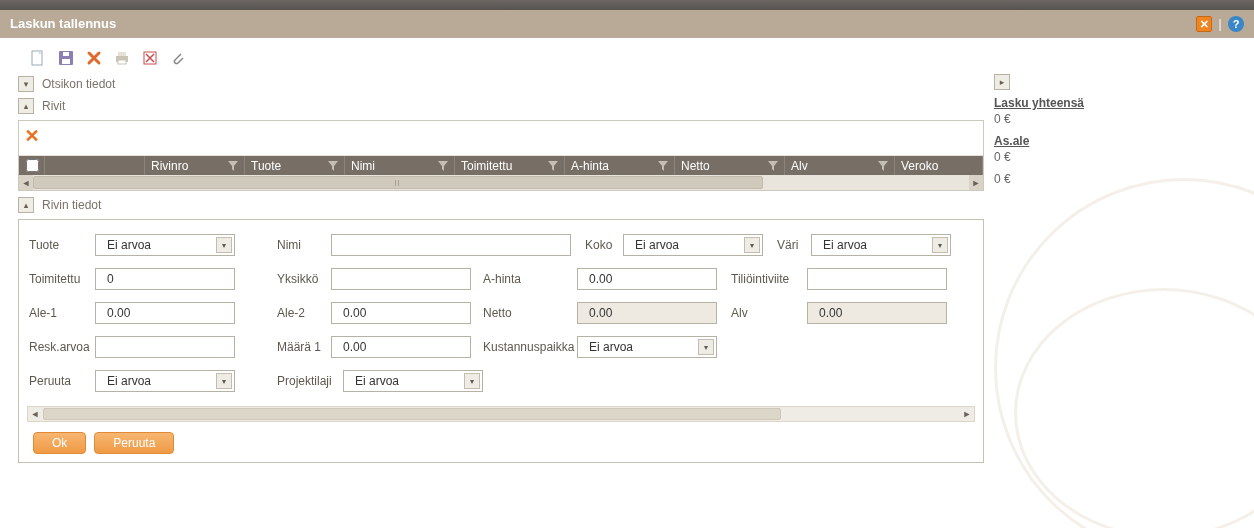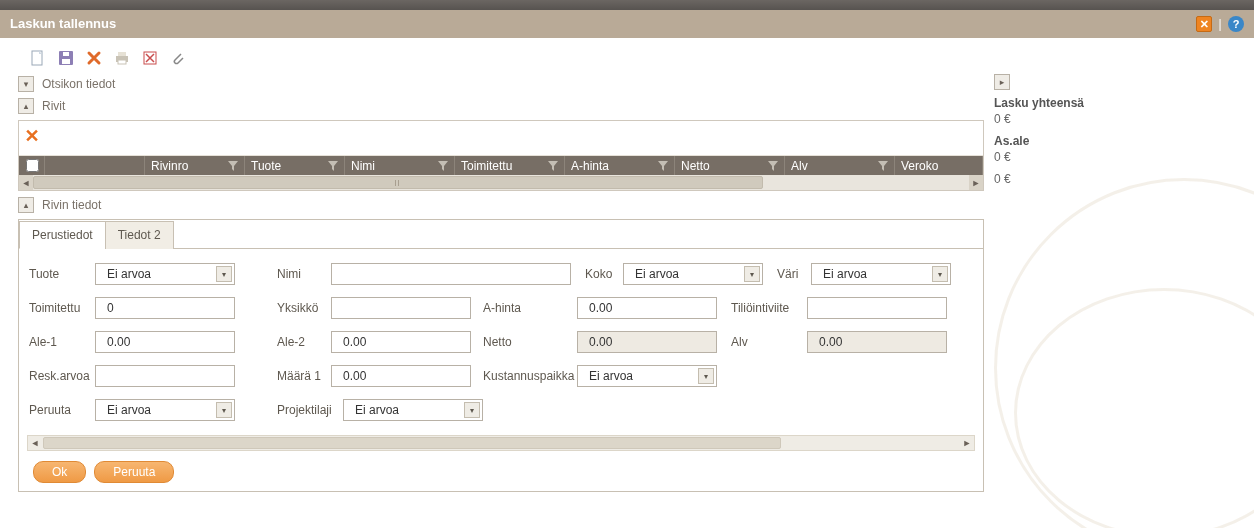--- a/index.html
+++ b/index.html
@@ -146,30 +146,30 @@
     width:78%; margin:1px; background:#dcd6c9; border:1px solid #cfc8ba; border-radius:2px;
   }
   .btm-scroll .arrow {
     width:14px; display:flex; align-items:center; justify-content:center;
     color:#6a6158; font-size:9px;
   }
 
   .action-btns { display:flex; gap:8px; margin:10px 0 0 14px; }
   .btn {
     background:linear-gradient(#f7b671,#ef9a45); color:#fff; border:1px solid #e08a35;
-    border-radius:10px; height:22px; padding:0 18px; font-size:12px;
+    border-radius:4px; height:22px; padding:0 18px; font-size:12px;
     display:inline-flex; align-items:center; justify-content:center;
   }
 
   .side-collapse {
     width:16px; height:16px; border:1px solid #b8b1a6; background:#efece6;
     display:flex; align-items:center; justify-content:center; font-size:9px;
     color:#6a6158; margin-bottom:6px;
   }
-  .sum-lbl { font-weight:bold; color:#555; margin-top:4px; }
+  .sum-lbl { font-weight:bold; color:#555; margin-top:4px;text-decoration:underline; }
   .sum-val { color:#666; margin:2px 0 8px 0; }
 
   
   .bg-curve {
     position:absolute; right:-60px; top:250px; width:300px; height:250px;
     border:3px solid #ece6da; border-radius:50%; opacity:.6;
   }
   .bg-curve.two { top:140px; right:-120px; width:380px; height:380px; }
 </style>
 </head>
@@ -319,24 +319,20 @@
           <div class="h-scroll-arrow">►</div>
         </div>
       </div>
 
       <div class="section-hdr">
         <div class="collapse-box">▴</div>
         <span>Rivin tiedot</span>
       </div>
 
       <div class="tabs-box">
-        <div class="tabs-strip">
-          <div class="tab active">Perustiedot</div>
-          <div class="tab">Tiedot 2</div>
-        </div>
 
         <div class="form-area">
           <div class="form-rows">
 
             <div class="form-row">
               <span class="lbl">Tuote</span>
               <div class="select" style="width:140px">
                 <span class="sel-val">Ei arvoa</span>
                   <span class="sel-arrow">▾</span>
               </div>

